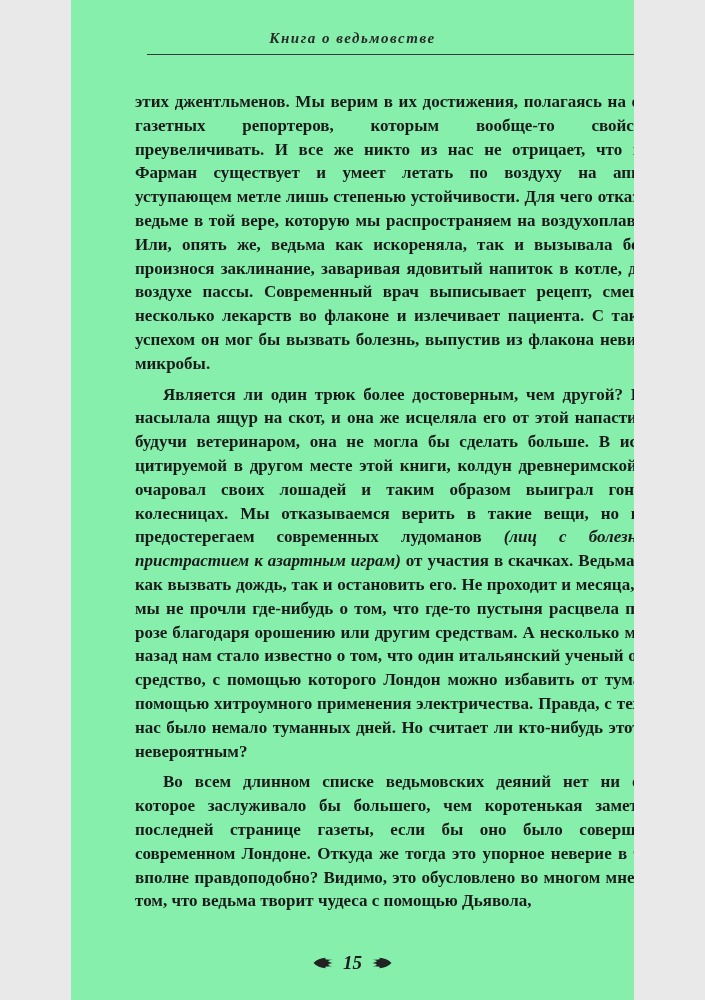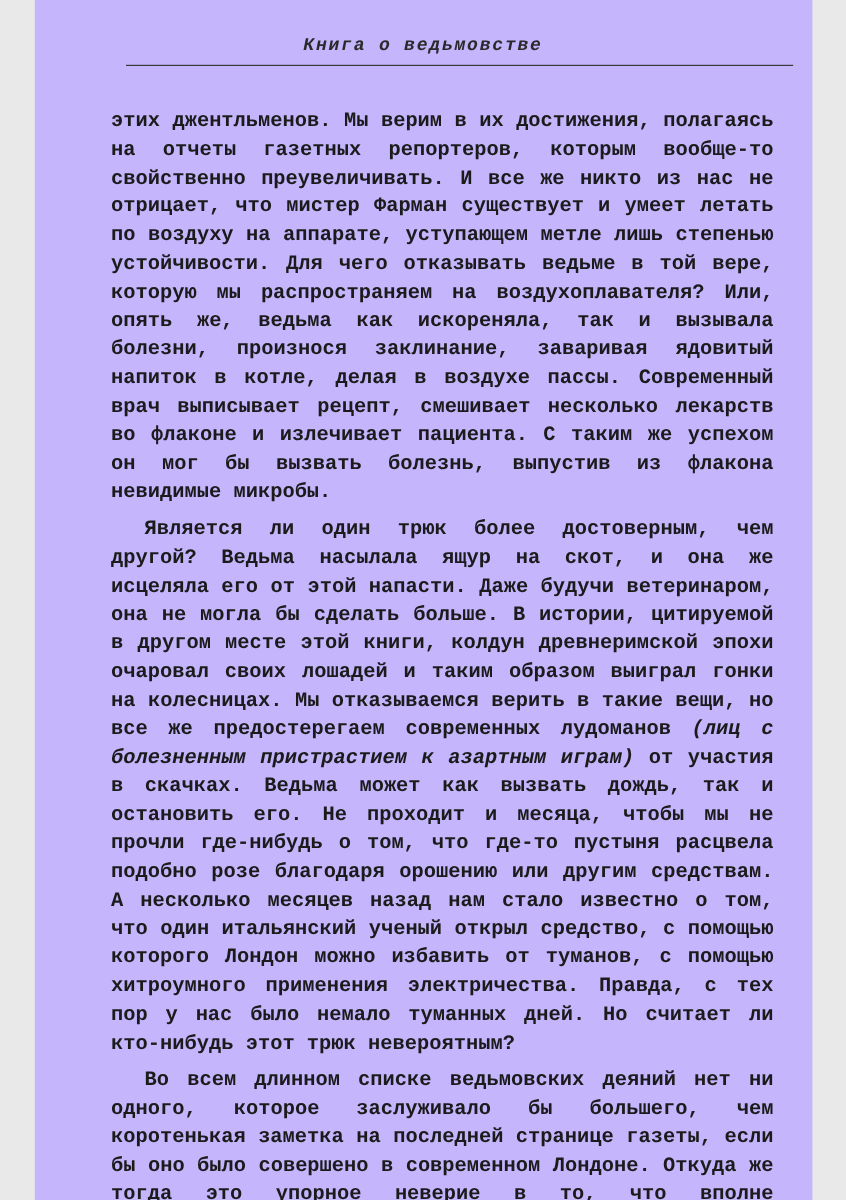--- a/index.html
+++ b/index.html
@@ -2,25 +2,25 @@
 <html lang="ru"><head>
 <meta charset="utf-8">
 <style>
   html, body {
     margin: 0;
     padding: 0;
     background: #e9e9e9;
   }
   .page {
     position: relative;
-    width: 648px;
+    width: 563px;
     height: 1000px;
     margin: 0 auto;
-    background: #c4b5fd;
-    font-family: Liberation Mono, monospace;
+    background: #86efac;
+    font-family: Liberation Serif, serif;
     color: #1b1b1b;
     overflow: hidden;
     box-sizing: border-box;
   }
   .running-header {
     position: absolute;
     top: 30px;
     left: 0;
     right: 0;
     text-align: center;
@@ -96,14 +96,27 @@
   <hr class="header-rule">
 
   <div class="body-text">
     <p>этих джентльменов. Мы верим в их достижения, полагаясь на отчеты газетных репортеров, которым вообще-то свойственно преувеличивать. И все же никто из нас не отрицает, что мистер Фарман существует и умеет летать по воздуху на аппарате, уступающем метле лишь степенью устойчивости. Для чего отказывать ведьме в той вере, которую мы распространяем на воздухоплавателя? Или, опять же, ведьма как искореняла, так и вызывала болезни, произнося заклинание, заваривая ядовитый напиток в котле, делая в воздухе пассы. Современный врач выписывает рецепт, смешивает несколько лекарств во флаконе и излечивает пациента. С таким же успехом он мог бы вызвать болезнь, выпустив из флакона невидимые микробы.</p>
 
     <p class="indented"><span>Является ли один трюк более достоверным, чем другой? Ведьма насылала ящур на скот, и она же исцеляла его от этой напасти. Даже будучи ветеринаром, она не могла бы сделать больше. В истории, цитируемой в другом месте этой книги, колдун древнеримской эпохи очаровал своих лошадей и таким образом выиграл гонки на колесницах. Мы отказываемся верить в такие вещи, но все же предостерегаем современных лудоманов </span><span class="italic-phrase">(лиц с болезненным пристрастием к азартным играм)</span><span> от участия в скачках. Ведьма может как вызвать дождь, так и остановить его. Не проходит и месяца, чтобы мы не прочли где-нибудь о том, что где-то пустыня расцвела подобно розе благодаря орошению или другим средствам. А несколько месяцев назад нам стало известно о том, что один итальянский ученый открыл средство, с помощью которого Лондон можно избавить от туманов, с помощью хитроумного применения электричества. Правда, с тех пор у нас было немало туманных дней. Но считает ли кто-нибудь этот трюк невероятным?</span></p>
 
     <p class="indented">Во всем длинном списке ведьмовских деяний нет ни одного, которое заслуживало бы большего, чем коротенькая заметка на последней странице газеты, если бы оно было совершено в современном Лондоне. Откуда же тогда это упорное неверие в то, что вполне правдоподобно? Видимо, это обусловлено во многом мнением о том, что ведьма творит чудеса с помощью Дьявола,</p>
   </div>
 
+  <div class="footer">
+    <span class="fleuron left">
+      <svg width="20" height="12" viewBox="0 0 20 12" xmlns="http://www.w3.org/2000/svg">
+        <path d="M0.5 6 Q5 1.2 13 0.8 Q9.5 3 19.5 2.6 Q11 4.4 19.5 6 Q11 7.6 19.5 9.4 Q9.5 9 13 11.2 Q5 10.8 0.5 6 Z" fill="#222"></path>
+      </svg>
+    </span>
+    <span class="page-number">15</span>
+    <span class="fleuron right">
+      <svg width="20" height="12" viewBox="0 0 20 12" xmlns="http://www.w3.org/2000/svg">
+        <path d="M0.5 6 Q5 1.2 13 0.8 Q9.5 3 19.5 2.6 Q11 4.4 19.5 6 Q11 7.6 19.5 9.4 Q9.5 9 13 11.2 Q5 10.8 0.5 6 Z" fill="#222"></path>
+      </svg>
+    </span>
+  </div>
 
 </div>
 
 </body></html>

